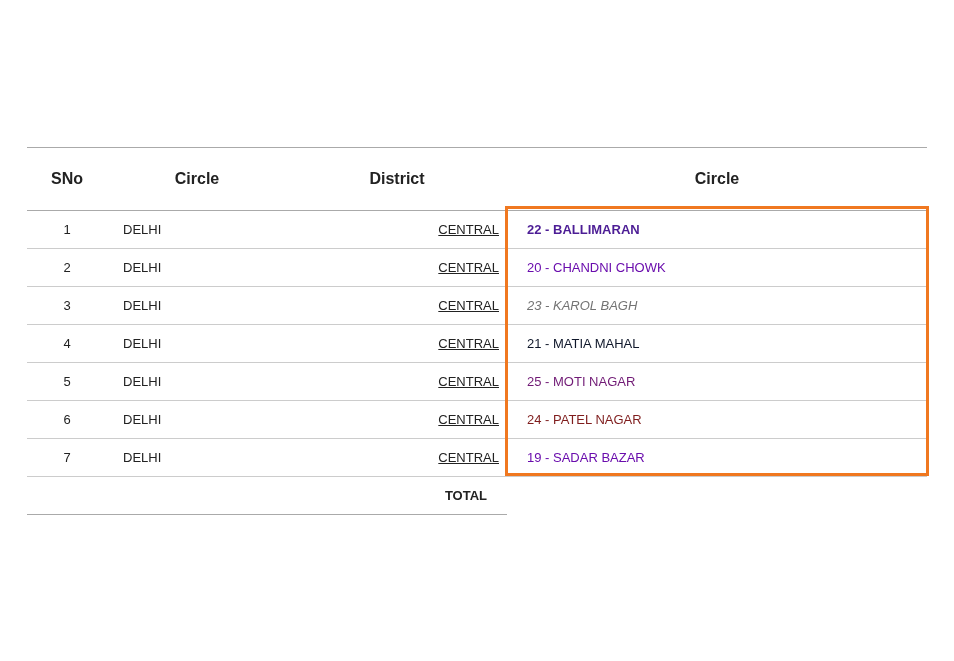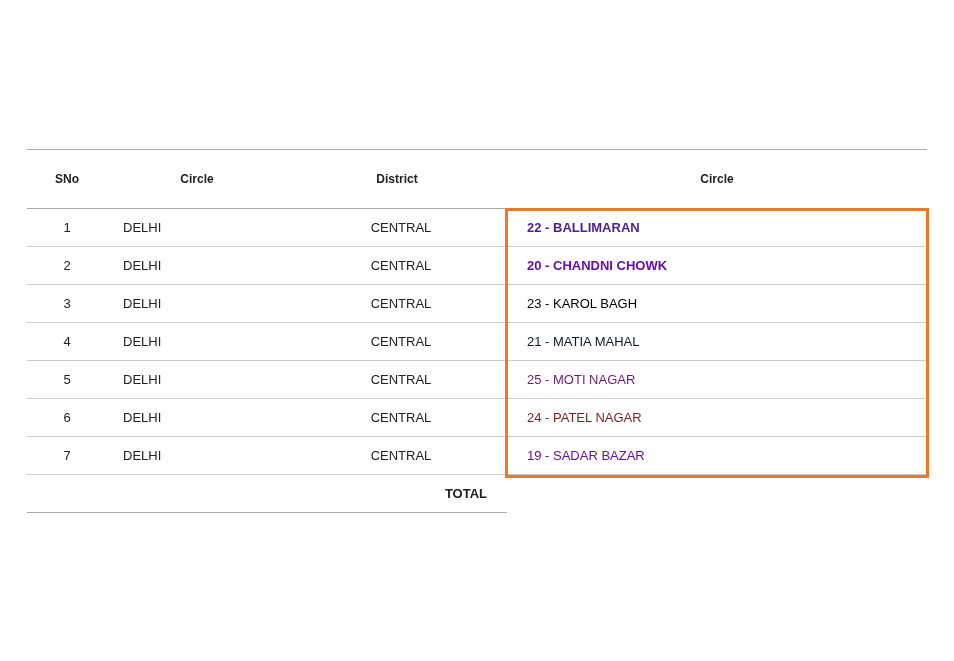--- a/index.html
+++ b/index.html
@@ -23,21 +23,21 @@
     table {
       width: 100%;
       border-collapse: collapse;
     }
 
     thead tr th {
       border-top: 1.5px solid #aaa;
       border-bottom: 1.5px solid #aaa;
       padding: 22px 8px;
       font-weight: bold;
-      font-size: 12px;
+      font-size: 16px;
       color: #222;
       text-align: center;
     }
 
     thead tr th:first-child {
       width: 80px;
     }
 
     thead tr th:nth-child(2) {
       width: 180px;
@@ -69,22 +69,23 @@
     tbody tr td:first-child {
       text-align: center;
     }
 
     tbody tr td:nth-child(2) {
       text-align: left;
       padding-left: 16px;
     }
 
     tbody tr td:nth-child(3) {
-      text-align: center;
+      text-align: right;
       padding-left: 16px;
+      text-decoration: underline;
     }
 
     
     .table-container {
       position: relative;
       width: 900px;
     }
 
     .orange-overlay {
       position: absolute;
@@ -129,27 +130,27 @@
     <tr>
           <td>1</td>
           <td>DELHI</td>
           <td>CENTRAL</td>
           <td style="color: #4c1d95; font-weight: 700;">22 - BALLIMARAN</td>
         </tr>
         <tr>
           <td>2</td>
           <td>DELHI</td>
           <td>CENTRAL</td>
-          <td style="color: rgb(106, 13, 173); font-weight: 700;">20 - CHANDNI CHOWK</td>
+          <td style="color: rgb(106, 13, 173); font-weight: 400;">20 - CHANDNI CHOWK</td>
         </tr>
         <tr>
           <td>3</td>
           <td>DELHI</td>
           <td>CENTRAL</td>
-          <td style="color: #000000; font-weight: 500;">23 - KAROL BAGH</td>
+          <td style="color: #737373; font-weight: 500; font-style: italic;">23 - KAROL BAGH</td>
         </tr>
         <tr>
           <td>4</td>
           <td>DELHI</td>
           <td>CENTRAL</td>
           <td style="color: #0f172a; font-weight: 500;">21 - MATIA MAHAL</td>
         </tr>
         <tr>
           <td>5</td>
           <td>DELHI</td>

